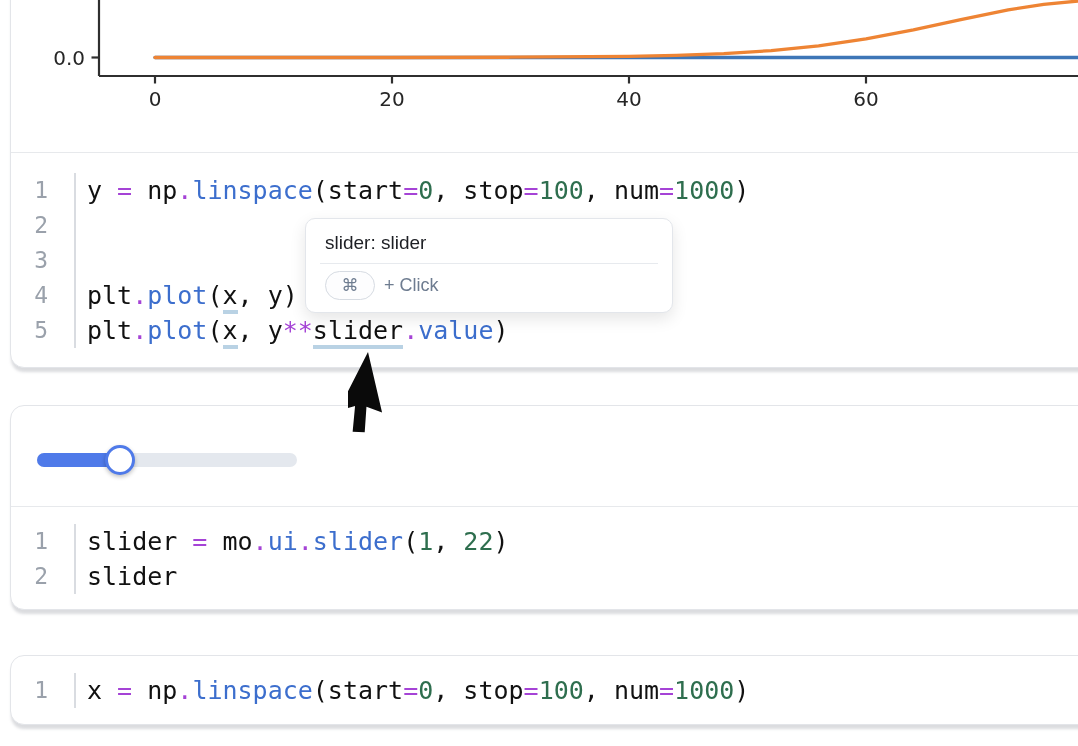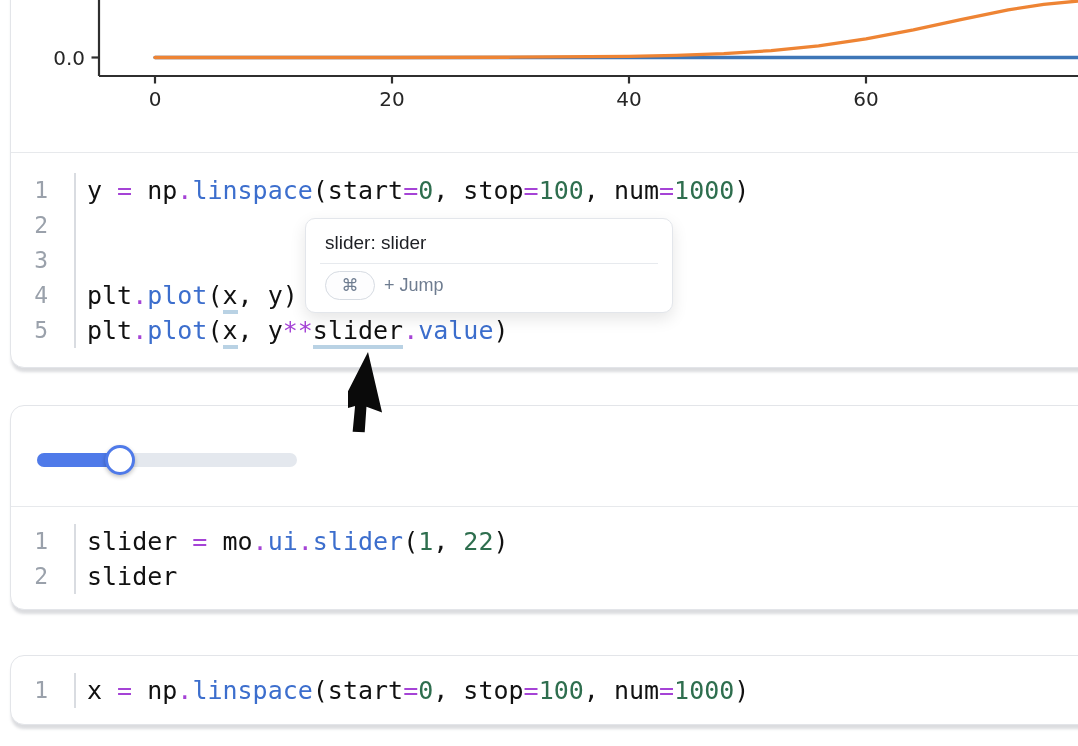--- a/index.html
+++ b/index.html
@@ -146,21 +146,21 @@
     </div>
 </div>
 
 <div class="tooltip">
   <div class="tooltip-title">slider: slider</div>
   <div class="tooltip-divider"></div>
   <div class="tooltip-action">
     <span class="kbd-pill">
         <span>⌘</span>
       </span>
-    <span>+ Jump</span>
+    <span>+ Click</span>
   </div>
 </div>
 
 <svg class="cursor-svg" width="110" height="110">
   <path transform="translate(20,6) rotate(27)" d="M0,0 L0,66 L13,54 L22.5,78 L33.5,73 L23.5,49.5 L40,47.5 Z" fill="#0a0a0a"></path>
 </svg>
 
 <div class="cell" style="top:405px; height:205px;">
   <div class="output-area" style="height:101px;">
     <div class="slider-widget">

